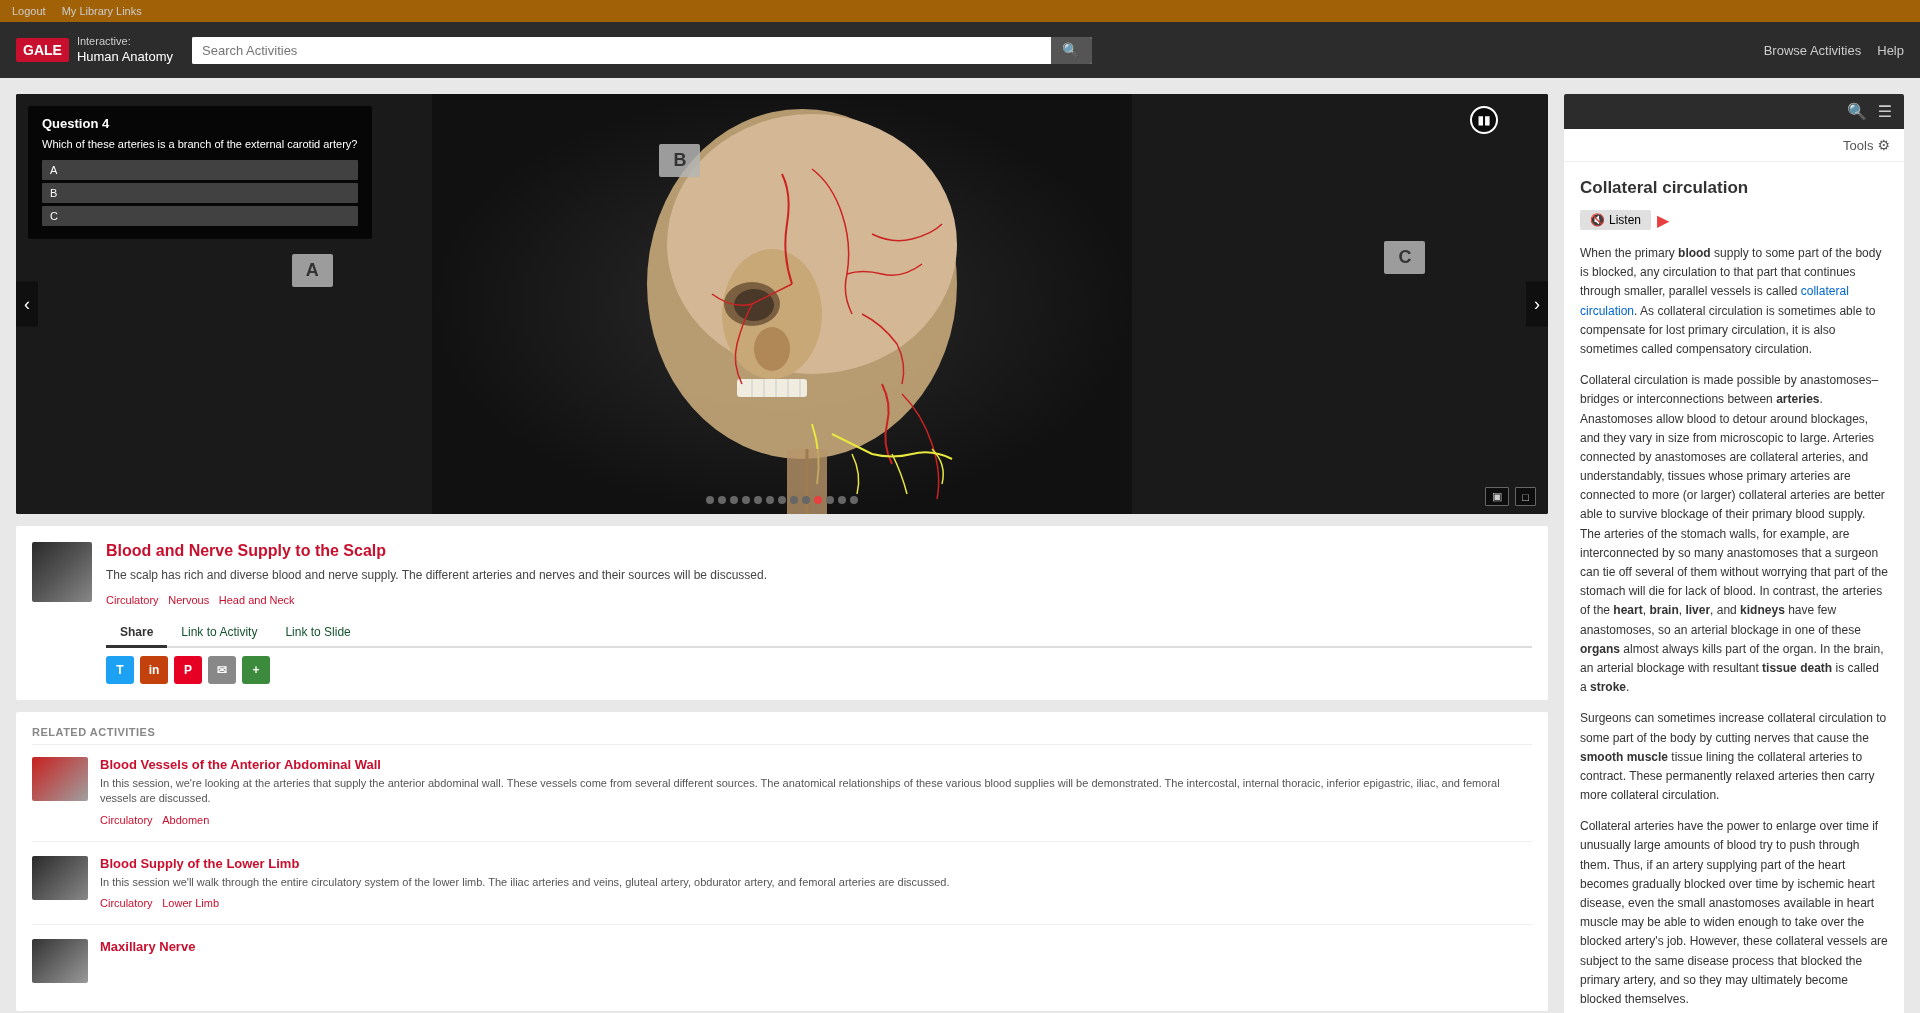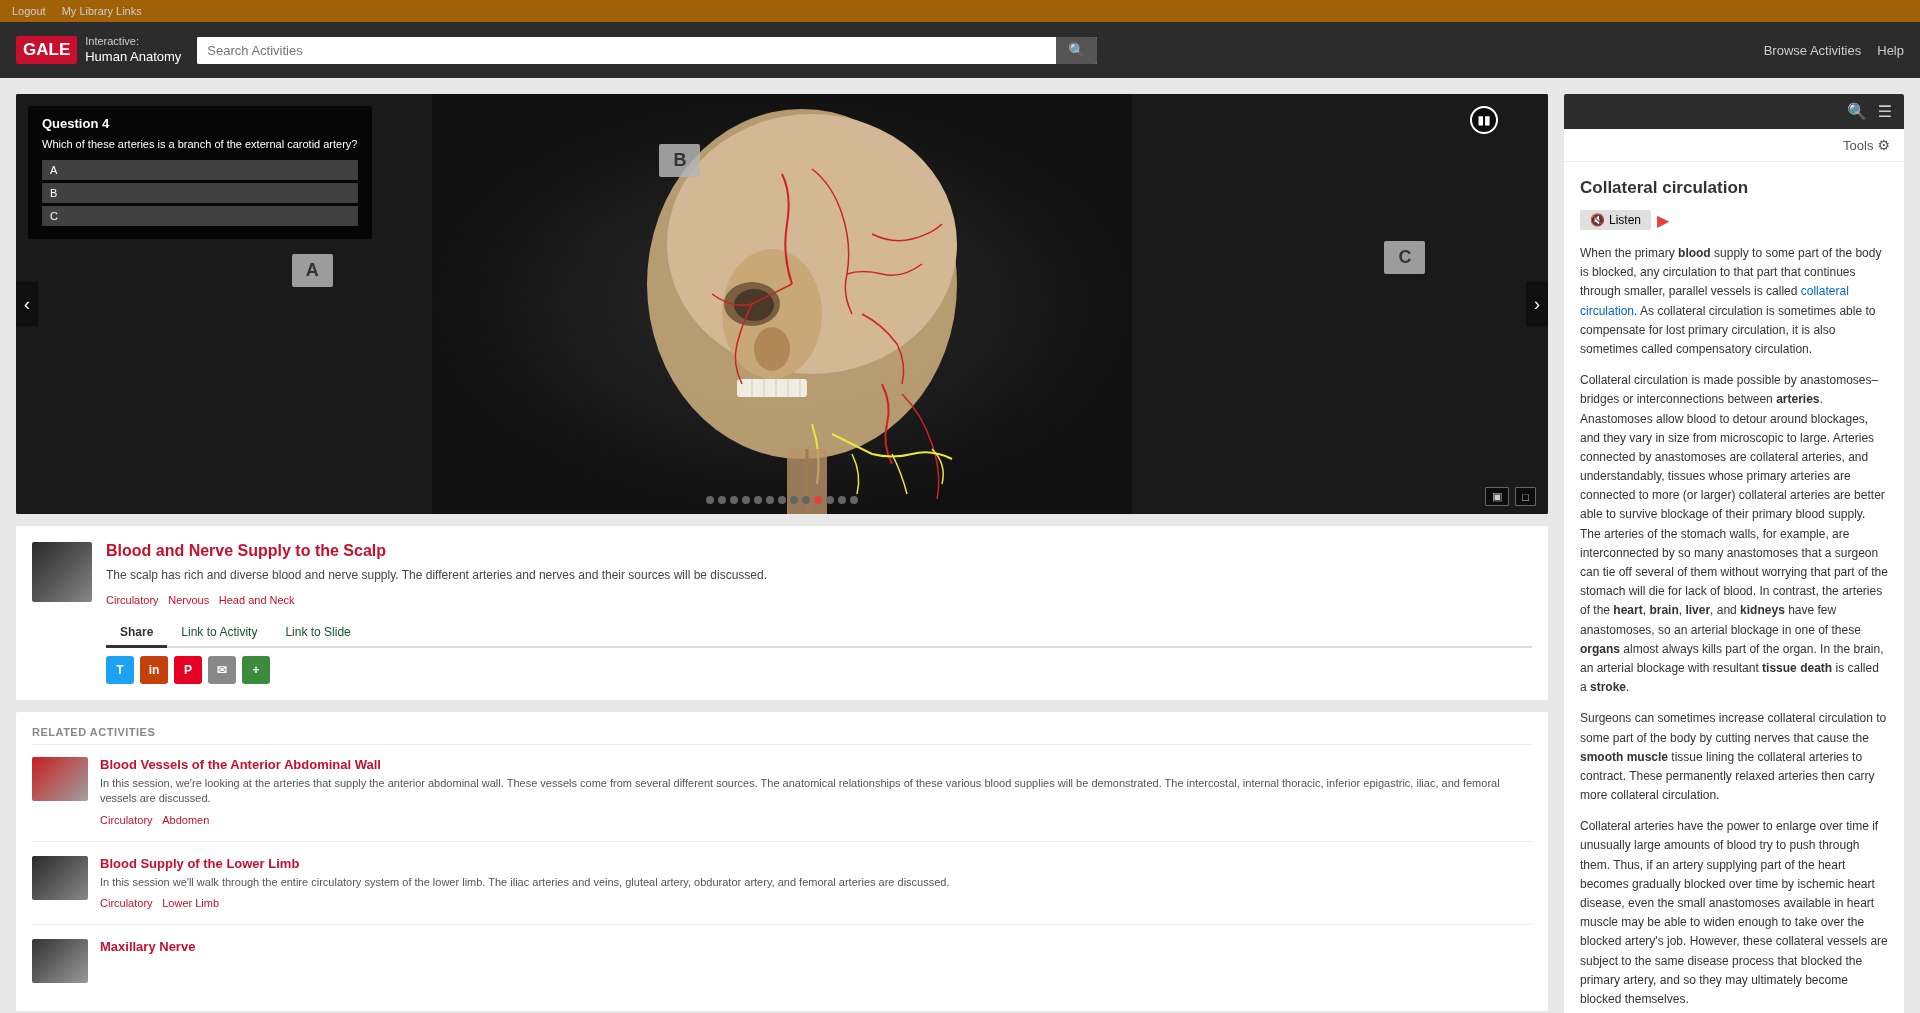--- a/index.html
+++ b/index.html
@@ -5,21 +5,21 @@
     * { margin: 0; padding: 0; box-sizing: border-box; }
     body { font-family: Arial, sans-serif; font-size: 13px; background: #e8e8e8; color: #333; width: 1920px; min-height: 1013px; overflow-x: hidden; }
 
     
     #topbar { background: #a16207; height: 22px; display: flex; align-items: center; padding: 0 12px; gap: 16px; }
     #topbar span { color: #ccc; font-size: 11px; cursor: pointer; }
 
     
     #header { background: #2c2c2c; height: 56px; display: flex; align-items: center; padding: 0 16px; gap: 16px; }
     #logo-area { display: flex; align-items: center; gap: 8px; min-width: 160px; }
-    #gale-badge { background: #c8102e; color: #fff; font-weight: bold; font-size: 17px; padding: 4px 7px; border-radius: 2px; text-align: center; }
+    #gale-badge { background: #c8102e; color: #fff; font-weight: bold; font-size: 14px; padding: 4px 7px; border-radius: 2px; text-align: center; }
     #app-title { color: #fff; font-size: 13px; line-height: 1.3; }
     #app-title .small { font-size: 11px; color: #ccc; }
     #search-area { flex: 1; display: flex; align-items: center; }
     #search-input-wrap { display: flex; width: 900px; max-width: 900px; background: #fff; border-radius: 2px; overflow: hidden; }
     #search-input-wrap input { flex: 1; border: none; outline: none; padding: 6px 10px; font-size: 13px; }
     #search-btn { background: #555; border: none; cursor: pointer; padding: 0 12px; color: #fff; font-size: 14px; }
     #header-right { display: flex; align-items: center; gap: 16px; margin-left: auto; }
     #header-right span { color: #ccc; font-size: 13px; cursor: pointer; }
 
     

